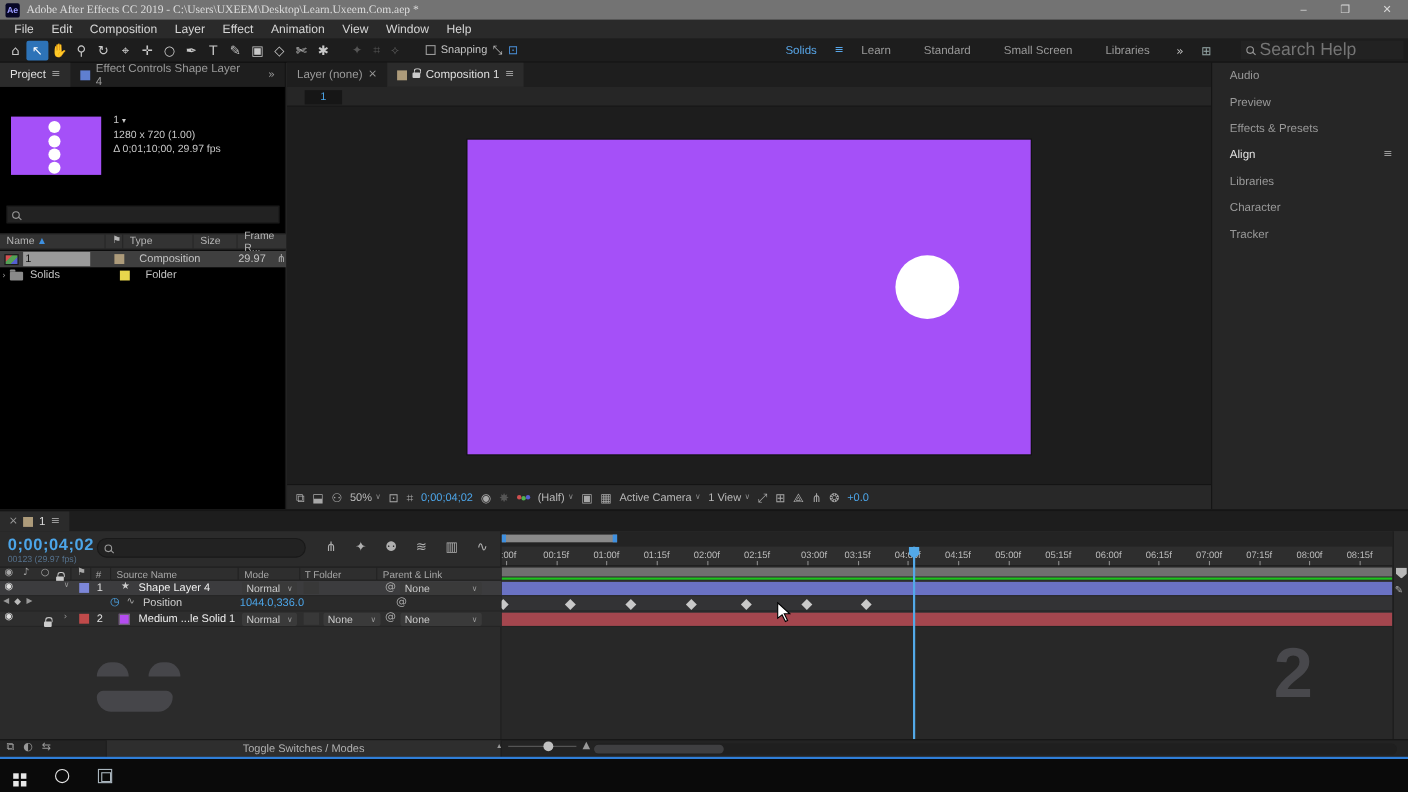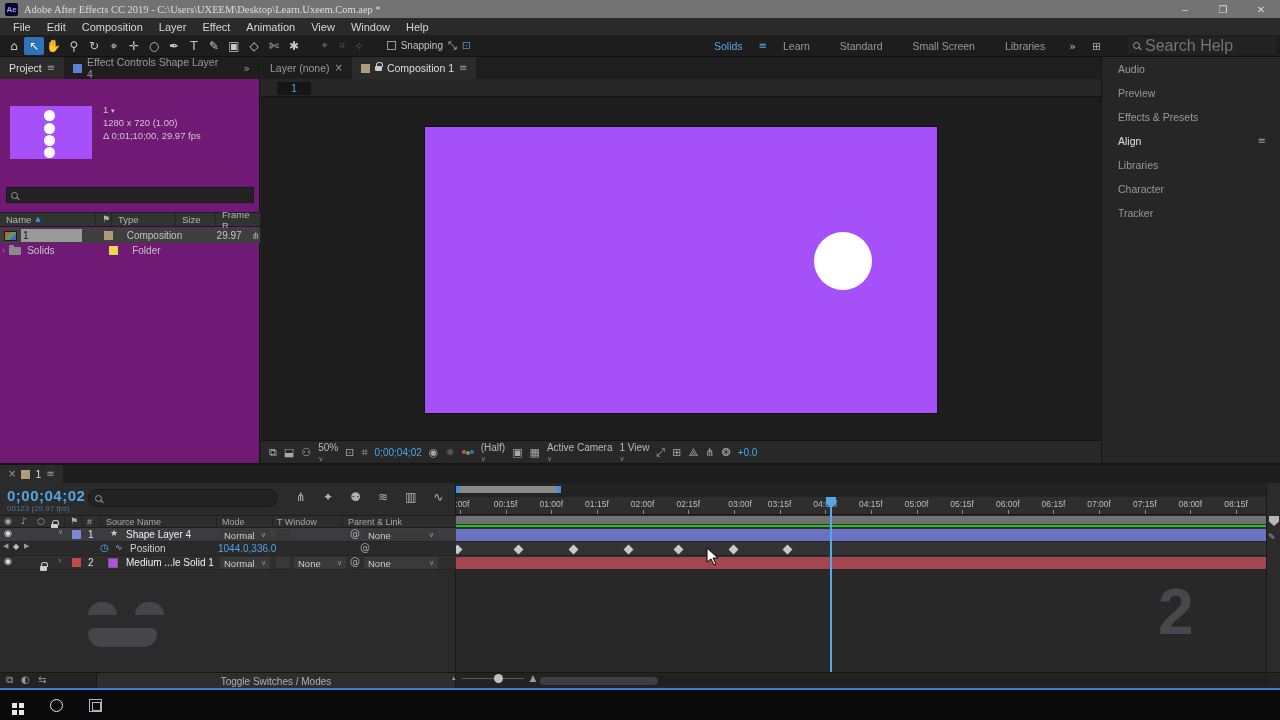--- a/index.html
+++ b/index.html
@@ -40,21 +40,21 @@
 .search-help input{background:transparent;border:none;outline:none;color:#bbb;font-size:16px;width:110px;font-family:"Liberation Sans",sans-serif;}
 
 
 .tabbar{height:22px;background:#1e1e1e;display:flex;align-items:stretch;font-size:10.5px;color:#9a9a9a;}
 .ptab{display:flex;align-items:center;gap:5px;padding:0 9px;}
 .ptab.active{background:#2b2b2b;color:#dfdfdf;}
 .label-sq{width:9px;height:9px;flex:none;}
 .ham{color:#9a9a9a;font-size:10px;}
 
 
-.left-panel{position:absolute;left:0;top:57px;width:260px;height:406px;background:#701a75;border-right:1px solid #151515;}
+.left-panel{position:absolute;left:0;top:57px;width:260px;height:406px;background:#000000;border-right:1px solid #151515;}
 .proj-body{position:relative;height:100%;}
 .thumb{position:absolute;left:10px;top:27px;width:82px;height:53px;background:#a550f8;}
 .thumb i{position:absolute;left:34px;width:11px;height:11px;border-radius:50%;background:#fff;}
 .proj-info{position:absolute;left:103px;top:25px;color:#c9c9c9;font-size:9.5px;line-height:1.35;}
 .proj-search{position:absolute;left:6px;top:108px;width:248px;height:16px;background:#222;border:1px solid #1a1a1a;display:flex;align-items:center;gap:5px;padding-left:4px;}
 .proj-cols{position:absolute;left:0;top:133px;width:260px;height:15px;background:#333;border-top:1px solid #1c1c1c;border-bottom:1px solid #1c1c1c;display:flex;align-items:center;font-size:9.5px;color:#b5b5b5;}
 .pc{padding-left:6px;border-right:1px solid #262626;height:100%;display:flex;align-items:center;gap:4px;}
 .prow{position:absolute;left:0;width:260px;height:15px;display:flex;align-items:center;font-size:10px;color:#c4c4c4;}
 .prow .name-cell{width:62px;height:13px;display:flex;align-items:center;padding-left:2px;}
 .sel-cell{background:#9a9a9a;color:#111;}
@@ -68,21 +68,21 @@
 
 .center-panel{position:absolute;left:261px;top:57px;width:840px;height:406px;background:#1e1e1e;}
 .crumbbar{position:absolute;left:0;top:22px;width:840px;height:18px;background:#262626;border-bottom:1px solid #141414;}
 .crumb-box{position:absolute;left:16px;top:3px;width:34px;height:13px;background:#161616;color:#4ca5e8;font-size:10px;display:flex;align-items:center;justify-content:center;}
 .canvas{position:absolute;left:0;top:40px;width:840px;height:343px;background:#1d1d1d;overflow:hidden;}
 .comp-rect{position:absolute;left:164px;top:30px;width:512px;height:286px;box-shadow:0 0 0 1px #111;}
 .comp-circle{position:absolute;left:389px;top:105px;width:58px;height:58px;border-radius:50%;background:#fff;}
 .vtoolbar{position:absolute;left:0;top:383px;width:840px;height:23px;background:#282828;border-top:1px solid #141414;display:flex;align-items:center;gap:7px;padding-left:8px;font-size:10px;color:#b9b9b9;}
 .vico{color:#a8a8a8;font-size:11px;}
 .vico.dim{color:#555;}
-.vdrop{display:flex;align-items:flex-start;gap:3px;flex-direction:column;}
+.vdrop{display:flex;align-items:center;gap:3px;}
 .vdrop .arr{font-size:7px;color:#8a8a8a;}
 .blue-txt{color:#4ca5e8;}
 .icon-rgb{width:4px;height:4px;border-radius:50%;background:#d05050;box-shadow:4px 1px 0 #50b050,8px 0 0 #5560d0;margin-right:8px;}
 
 
 .right-panel{position:absolute;left:1101px;top:57px;width:179px;height:406px;background:#262626;border-left:1px solid #151515;}
 .side-item{height:24px;display:flex;align-items:center;padding:0 16px;color:#999;font-size:10.5px;position:relative;}
 .side-item.active{color:#e0e0e0;}
 .side-item .ham{position:absolute;right:14px;}
 
@@ -412,21 +412,21 @@
           <span class="ch icon-lock" style="left:51px;top:5px"></span>
           <span class="cdiv" style="left:64px"></span>
           <span class="ch glyph" style="left:70px">⚑</span>
           <span class="cdiv" style="left:82px"></span>
           <span class="ch" style="left:87px">#</span>
           <span class="cdiv" style="left:100px"></span>
           <span class="ch" style="left:106px">Source Name</span>
           <span class="cdiv" style="left:216px"></span>
           <span class="ch" style="left:222px">Mode</span>
           <span class="cdiv" style="left:272px"></span>
-          <span class="ch" style="left:277px">T   Window</span>
+          <span class="ch" style="left:277px">T   Folder</span>
           <span class="cdiv" style="left:342px"></span>
           <span class="ch" style="left:348px">Parent &amp; Link</span>
         </div>
 
         <div class="tl-row sel" style="top:45px">
           <span class="rc glyph" style="left:4px;font-size:9px">◉</span>
           <span class="rc glyph" style="left:58px;font-size:7px;color:#999">∨</span>
           <span class="rc label-sq" style="left:72px;top:2px;background:#7c86d8"></span>
           <span class="rc" style="left:88px">1</span>
           <span class="rc glyph" style="left:110px;font-size:9px;color:#ccc">★</span>

